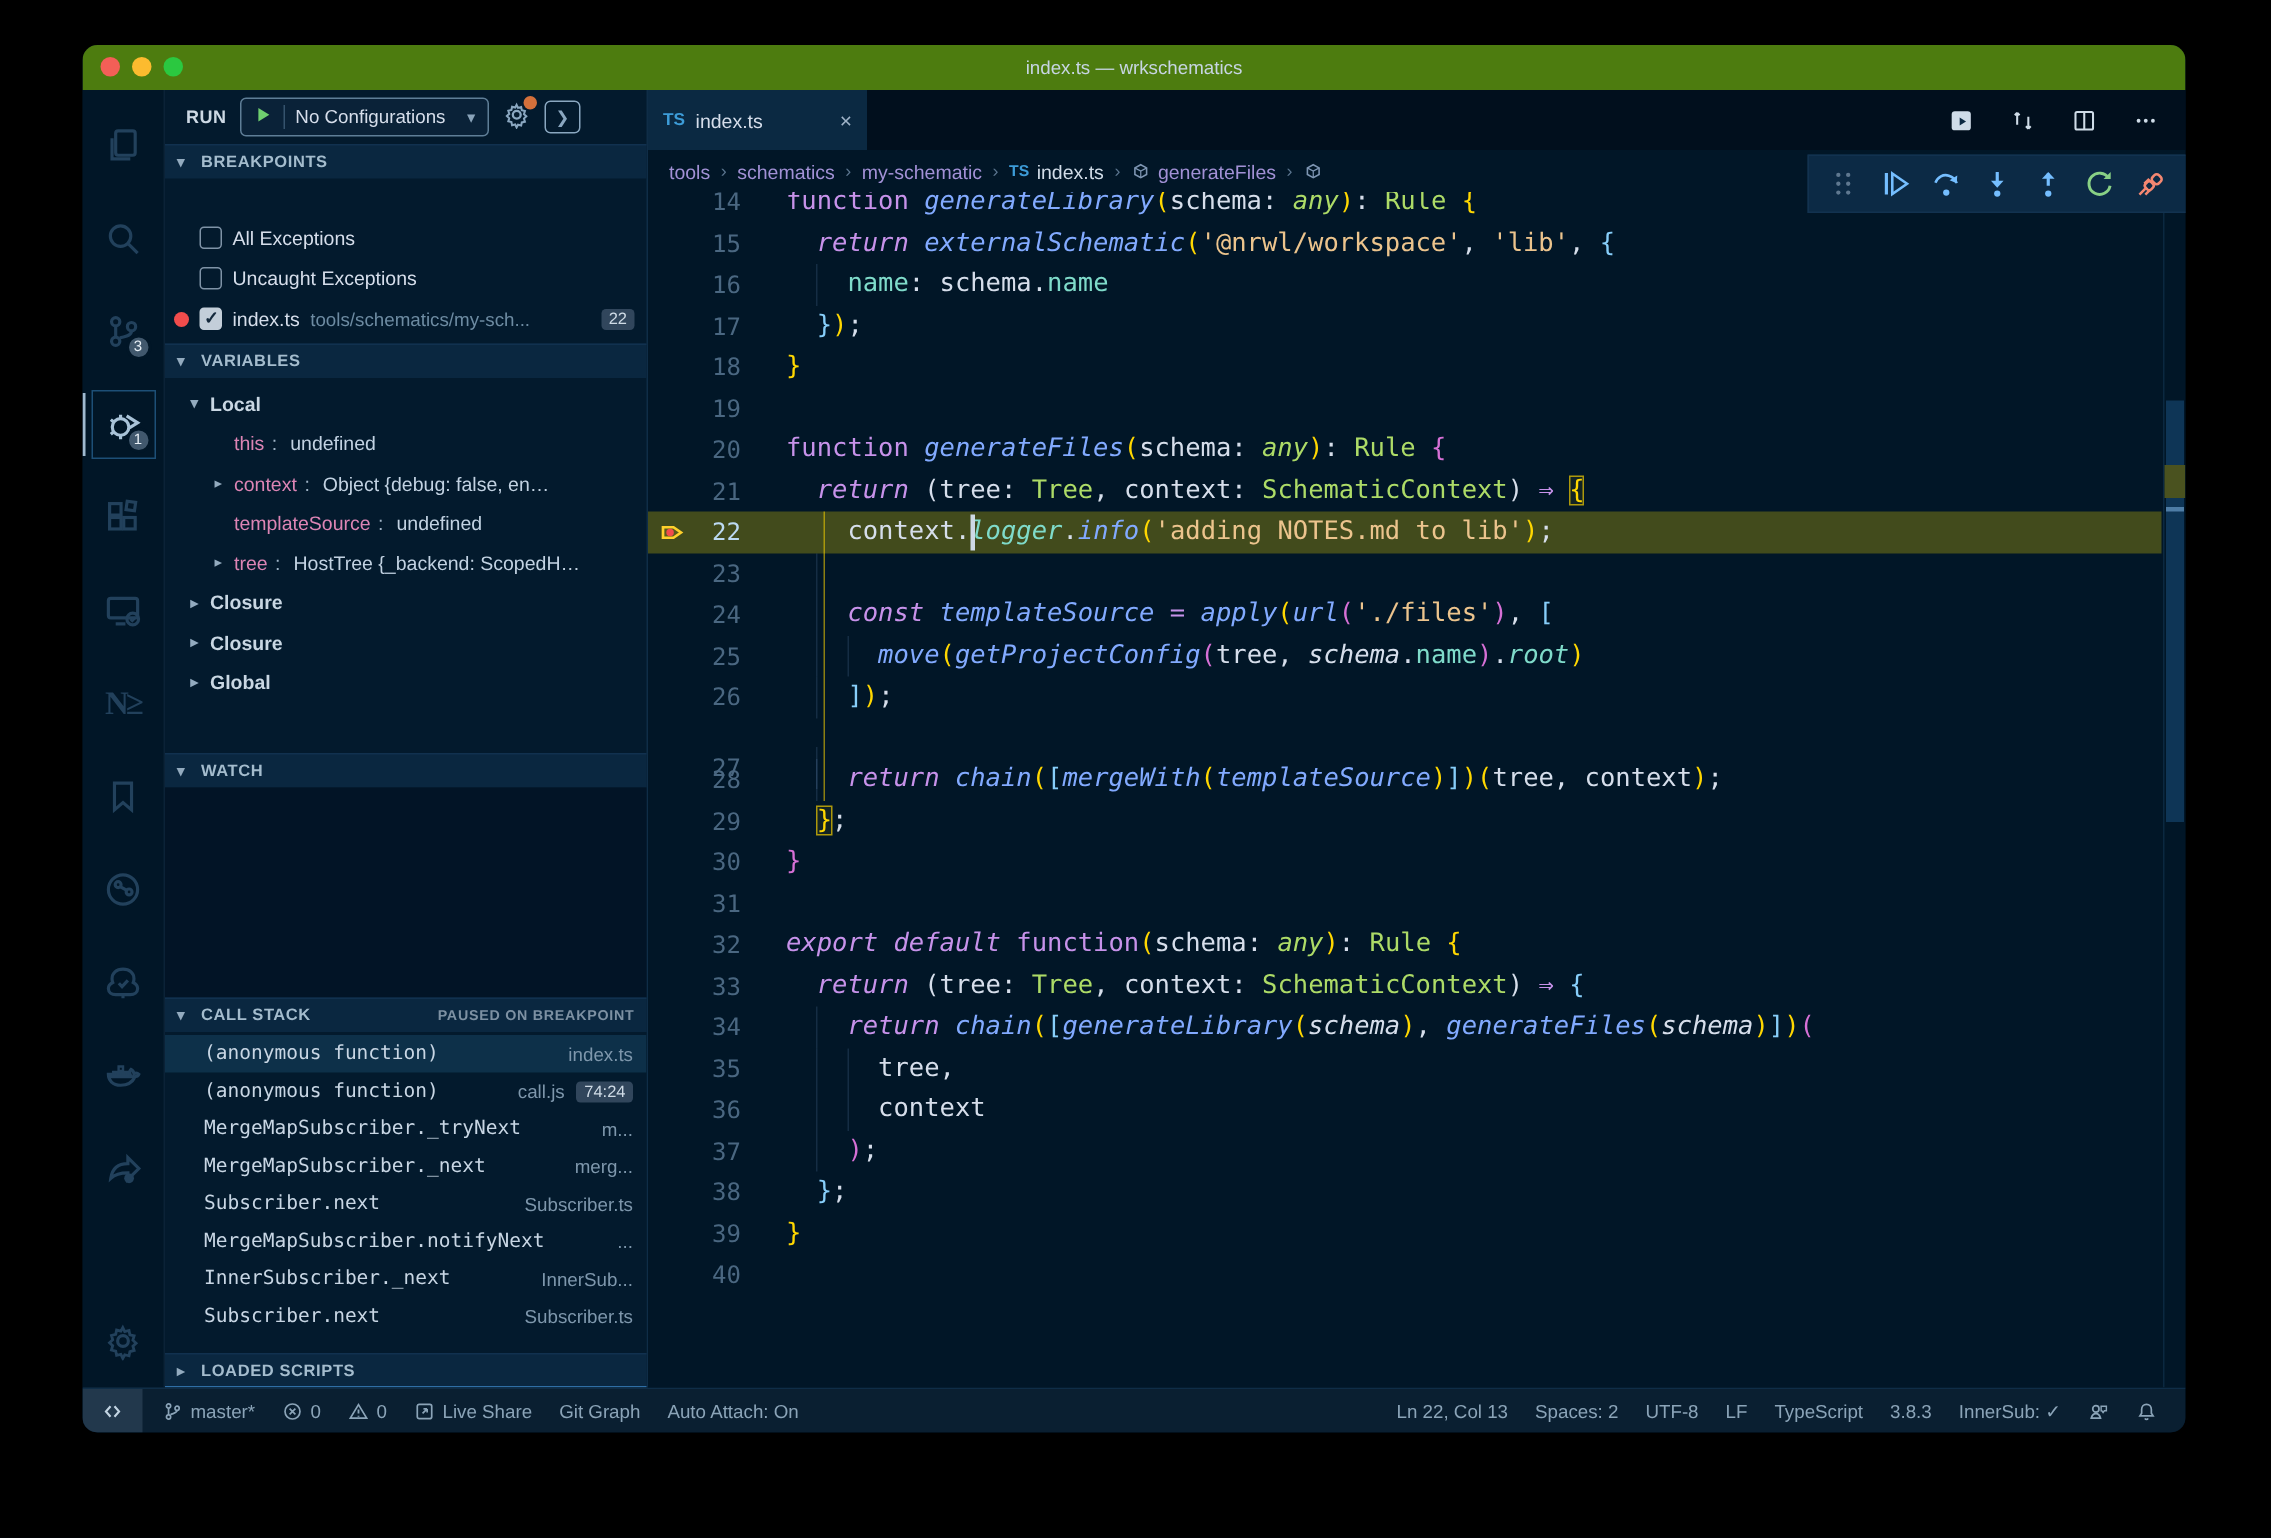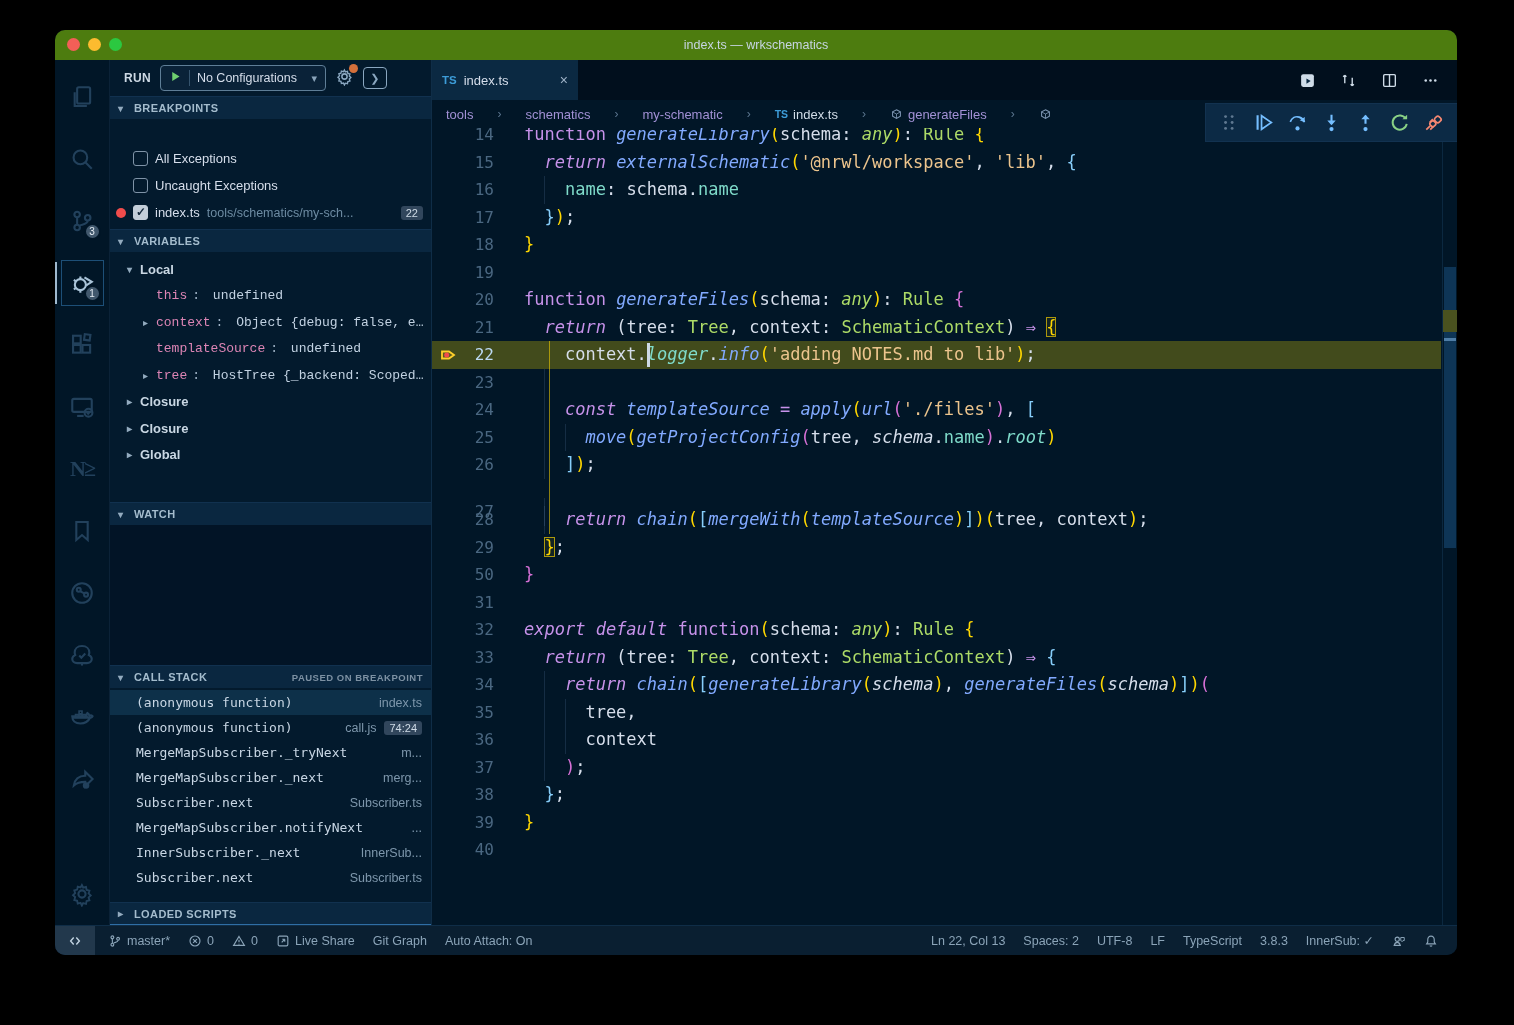--- a/index.html
+++ b/index.html
@@ -74,21 +74,21 @@
   .bp-name { color:#d6deeb; }
   .bp-path { color:#6d8ba2; font-size:12.5px; white-space:nowrap; overflow:hidden;
              text-overflow:ellipsis; flex:1 1 auto; }
   .mini-badge { background:#31465c; color:#cfdbe6; font-size:11px; border-radius:3px;
                 padding:1px 5px; flex:0 0 auto; font-family:"Liberation Sans",sans-serif; }
 
   .vars-body { flex:0 0 auto; height:250px; padding-top:4px; overflow:hidden; }
   .tree-row { height:26.5px; display:flex; align-items:center; gap:5px; cursor:pointer; white-space:nowrap; }
   .tree-row .twisty { width:11px; font-size:10px; color:#93abbf; text-align:center; flex:0 0 auto; }
   .tree-row.scope-label { font-weight:bold; color:#c9d7e3; font-size:13px; }
-  .mono { font-family:Liberation Mono, monospace; }
+  .mono { font-family:Liberation Sans, sans-serif; }
   .var-name { color:#dd85b5; font-size:13px; }
   .var-sep { color:#9fb3c6; font-size:13px; }
   .var-val { color:#c2d2e2; font-size:13px; overflow:hidden; text-overflow:ellipsis; }
 
   .watch-body { flex:1 1 auto; background:#021426; border-top:0; min-height:20px; }
 
   .cs-body { flex:0 0 auto; height:214px; overflow:hidden; padding-top:2px; background:#031a2d; }
   .cs-row { height:25px; display:flex; align-items:center; padding:0 9px 0 26px; gap:8px; cursor:pointer; }
   .cs-row.selected { background:#0d3049; }
   .cs-fn { font-family:"DejaVu Sans Mono", monospace; font-size:13px; color:#c8d6e4;
@@ -104,21 +104,21 @@
          cursor:pointer; }
   .tab-ts { color:#3d9cd8; font-size:11.5px; font-weight:bold; }
   .tab-name { color:#d6deeb; font-size:13px; flex:1; }
   .tab-close { color:#9fb3c8; font-size:14px; cursor:pointer; }
   .tab-actions { margin-left:auto; display:flex; align-items:center; gap:24px; padding-right:18px;
                  color:#cfdce8; }
   .tab-actions .ta { display:flex; cursor:pointer; }
   .tab-actions svg { width:17px; height:17px; }
 
   .breadcrumbs { height:28px; flex:0 0 auto; display:flex; align-items:center; padding:0 14px;
-                 gap:24px; font-size:13px; color:#a291d6; background:#011627; }
+                 gap:7px; font-size:13px; color:#a291d6; background:#011627; }
   .bc-sep { color:#5b758f; font-size:12px; }
   .bc-item { display:flex; align-items:center; gap:5px; cursor:pointer; }
   .bc-item.file { color:#d2dde8; }
   .bc-ts { color:#3d9cd8; font-size:10.5px; font-weight:bold; }
   .bc-sym { color:#7e96b3; display:flex; }
   .bc-sym svg { width:13px; height:13px; }
 
   .code-viewport { flex:1 1 auto; position:relative; overflow:hidden;
                    font-family:"DejaVu Sans Mono", monospace; font-size:17px; }
   .code-line { position:absolute; left:0; right:16px; height:27.5px; white-space:pre; }
@@ -513,21 +513,21 @@
                   <path d="M2 5.5h7l5 3.5-5 3.5H2z" stroke="#ffd02b" stroke-width="1.8" fill="rgba(255,208,43,.12)"></path>
                   <circle cx="6.7" cy="9" r="2.5" fill="#f14c4c"></circle>
                 </svg></span><span class="line-text"><span class="c-v">    context</span><span class="c-p">.</span><span class="c-prop tok-i">logger</span><span class="c-p">.</span><span class="c-fn tok-i">info</span><span class="c-b1">(</span><span class="c-str">'adding NOTES.md to lib'</span><span class="c-b1">)</span><span class="c-p">;</span></span><span class="cursor" style="left:214.76px;top:2px;"></span></div>
             <div class="code-line" style="top: 240.5px;"><span class="guide" style="left:112.46000000000001px"></span><span class="gutter-num">23</span><span class="line-text"></span></div>
             <div class="code-line" style="top: 268px;"><span class="guide" style="left:112.46000000000001px"></span><span class="gutter-num">24</span><span class="line-text"><span class="c-kw tok-i">    const</span><span class="c-fn tok-i"> templateSource</span><span class="c-op"> = </span><span class="c-fn tok-i">apply</span><span class="c-b1">(</span><span class="c-fn tok-i">url</span><span class="c-b2">(</span><span class="c-str">'./files'</span><span class="c-b2">)</span><span class="c-p">, </span><span class="c-b3">[</span></span></div>
             <div class="code-line" style="top: 295.5px;"><span class="guide" style="left:112.46000000000001px"></span><span class="guide" style="left:132.92000000000002px"></span><span class="gutter-num">25</span><span class="line-text"><span class="c-fn tok-i">      move</span><span class="c-b1">(</span><span class="c-fn tok-i">getProjectConfig</span><span class="c-b2">(</span><span class="c-v">tree</span><span class="c-p">, </span><span class="c-v tok-i">schema</span><span class="c-p">.</span><span class="c-prop">name</span><span class="c-b2">)</span><span class="c-p">.</span><span class="c-prop tok-i">root</span><span class="c-b1">)</span></span></div>
             <div class="code-line" style="top: 323px;"><span class="guide" style="left:112.46000000000001px"></span><span class="gutter-num">26</span><span class="line-text"><span class="c-b3">    ]</span><span class="c-b1">)</span><span class="c-p">;</span></span></div>
             <div class="code-line" style="top: 370px;"><span class="guide" style="left:112.46000000000001px"></span><span class="gutter-num">27</span><span class="line-text"></span></div>
             <div class="code-line" style="top: 378px;"><span class="guide" style="left:112.46000000000001px"></span><span class="gutter-num">28</span><span class="line-text"><span class="c-kw tok-i">    return</span><span class="c-fn tok-i"> chain</span><span class="c-b1">(</span><span class="c-b3">[</span><span class="c-fn tok-i">mergeWith</span><span class="c-b1">(</span><span class="c-fn tok-i">templateSource</span><span class="c-b1">)</span><span class="c-b3">]</span><span class="c-b1">)</span><span class="c-b1">(</span><span class="c-v">tree</span><span class="c-p">, </span><span class="c-v">context</span><span class="c-b1">)</span><span class="c-p">;</span></span></div>
             <div class="code-line" style="top: 405.5px;"><span class="gutter-num">29</span><span class="line-text"><span class="c-p">  </span><span class="c-b1 tok-m">}</span><span class="c-p">;</span></span></div>
-            <div class="code-line" style="top: 433px;"><span class="gutter-num">50</span><span class="line-text"><span class="c-b2">}</span></span></div>
+            <div class="code-line" style="top: 433px;"><span class="gutter-num">30</span><span class="line-text"><span class="c-b2">}</span></span></div>
             <div class="code-line" style="top: 460.5px;"><span class="gutter-num">31</span><span class="line-text"></span></div>
             <div class="code-line" style="top: 488px;"><span class="gutter-num">32</span><span class="line-text"><span class="c-kw tok-i">export</span><span class="c-kw tok-i"> default</span><span class="c-kw"> function</span><span class="c-b1">(</span><span class="c-v">schema</span><span class="c-p">: </span><span class="c-ty tok-i">any</span><span class="c-b1">)</span><span class="c-p">: </span><span class="c-ty">Rule</span><span class="c-b1"> {</span></span></div>
             <div class="code-line" style="top: 515.5px;"><span class="gutter-num">33</span><span class="line-text"><span class="c-kw tok-i">  return</span><span class="c-p"> (</span><span class="c-v">tree</span><span class="c-p">: </span><span class="c-ty">Tree</span><span class="c-p">, </span><span class="c-v">context</span><span class="c-p">: </span><span class="c-ty">SchematicContext</span><span class="c-p">)</span><span class="c-op"> ⇒ </span><span class="c-b3">{</span></span></div>
             <div class="code-line" style="top: 543px;"><span class="guide" style="left:112.46000000000001px"></span><span class="gutter-num">34</span><span class="line-text"><span class="c-kw tok-i">    return</span><span class="c-fn tok-i"> chain</span><span class="c-b1">(</span><span class="c-b3">[</span><span class="c-fn tok-i">generateLibrary</span><span class="c-b1">(</span><span class="c-v tok-i">schema</span><span class="c-b1">)</span><span class="c-p">, </span><span class="c-fn tok-i">generateFiles</span><span class="c-b1">(</span><span class="c-v tok-i">schema</span><span class="c-b1">)</span><span class="c-b3">]</span><span class="c-b1">)</span><span class="c-b2">(</span></span></div>
             <div class="code-line" style="top: 570.5px;"><span class="guide" style="left:112.46000000000001px"></span><span class="guide" style="left:132.92000000000002px"></span><span class="gutter-num">35</span><span class="line-text"><span class="c-v">      tree</span><span class="c-p">,</span></span></div>
             <div class="code-line" style="top: 598px;"><span class="guide" style="left:112.46000000000001px"></span><span class="guide" style="left:132.92000000000002px"></span><span class="gutter-num">36</span><span class="line-text"><span class="c-v">      context</span></span></div>
             <div class="code-line" style="top: 625.5px;"><span class="guide" style="left:112.46000000000001px"></span><span class="gutter-num">37</span><span class="line-text"><span class="c-b2">    )</span><span class="c-p">;</span></span></div>
             <div class="code-line" style="top: 653px;"><span class="gutter-num">38</span><span class="line-text"><span class="c-b3">  }</span><span class="c-p">;</span></span></div>
             <div class="code-line" style="top: 680.5px;"><span class="gutter-num">39</span><span class="line-text"><span class="c-b1">}</span></span></div>
             <div class="code-line" style="top: 708px;"><span class="gutter-num">40</span><span class="line-text"></span></div>

